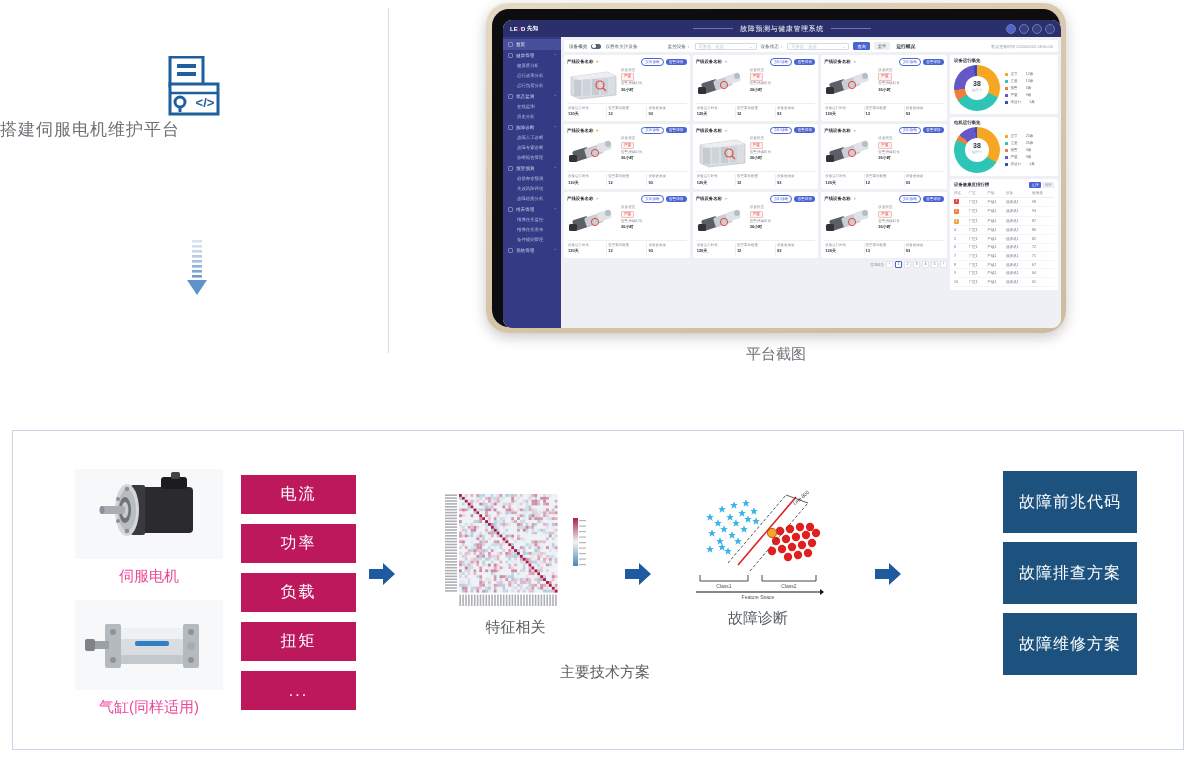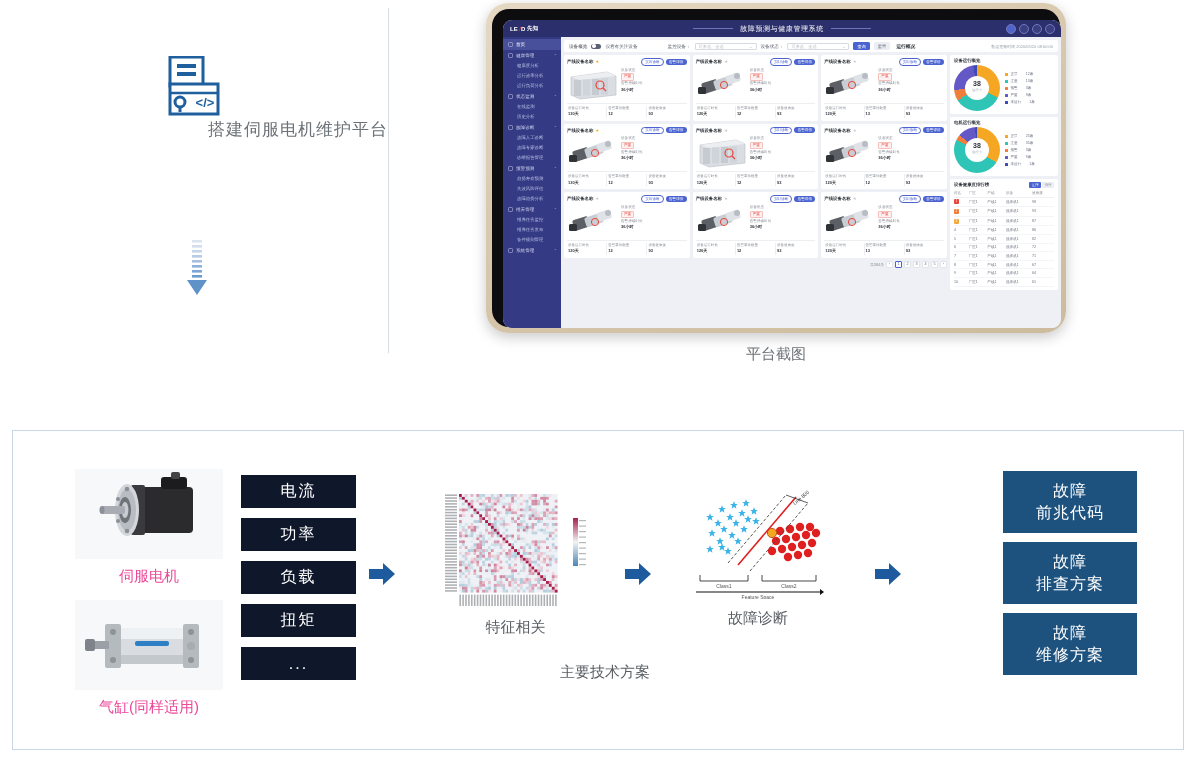--- a/index.html
+++ b/index.html
@@ -19,21 +19,21 @@
     width: 1px; height: 345px; background: #d8dde3;
   }
 
   
   .kpi-col { position: absolute; left: 0; top: 0; width: 388px; height: 355px; }
 
   .platform-icon { position: absolute; left: 155px; top: 56px; width: 74px; height: 60px; }
 
   .kpi-caption {
     position: absolute; left: 0; top: 118px; width: 388px;
-    text-align: right; font-size: 17px; color: #6b7176; letter-spacing: 1px;
+    text-align: left; font-size: 17px; color: #6b7176; letter-spacing: 1px;
   }
 
   .kpi-number-wrap {
     position: absolute; left: 0; top: 238px; width: 388px;
     text-align: center; height: 54px;
   }
   .kpi-number {
     display: inline-block; font-size: 46px; font-weight: bold;
     color: #1f5f9e; letter-spacing: -1px; line-height: 46px;
     vertical-align: middle;
@@ -179,39 +179,39 @@
   .bottom-box {
     position:absolute; left:12px; top:430px; width:1172px; height:320px;
     border:1px solid #c9d6e8; background:#fff;
   }
   .eq-col { position:absolute; left:62px; top:38px; width:148px; }
   .eq-img { width:148px; height:90px; background:#f7f8f9; position:relative; }
   .eq-cap { text-align:center; font-size:15px; color:#ec4899; margin:8px 0 14px; }
 
   .sig-col { position:absolute; left:228px; top:44px; width:115px; }
   .sig {
-    height:33px; background:#0f172a; color:#fff; font-size:16px;
+    height:39px; background:#be185d; color:#fff; font-size:16px;
     display:flex; align-items:center; justify-content:center; margin-bottom:10px;
     letter-spacing:2px;
   }
   .sig:last-child { margin-bottom:0; }
 
   .arrow { position:absolute; width:26px; height:22px; }
 
   .heat-col { position:absolute; left:415px; top:55px; width:175px; text-align:center; }
   .heat-cap { font-size:15px; color:#585e63; margin-top:8px; }
   .diag-col { position:absolute; left:670px; top:58px; width:150px; text-align:center; }
   .diag-cap { font-size:15px; color:#585e63; margin-top:6px; }
 
   .tech-cap { position:absolute; left:560px; top:663px; font-size:15px; color:#585e63; }
 
   .out-col { position:absolute; left:946px; top:40px; width:178px; }
   .out {
     height:62px; background:#1d527f; color:#fff; font-size:16px; line-height:22px;
-    display:flex; flex-direction:column; align-items:center; justify-content:center;
+    display:flex; flex-direction:row; align-items:center; justify-content:center;
     margin-bottom:9px; letter-spacing:1px;margin-left:44px;
   }
   .out:last-child { margin-bottom:0; }
 </style>
 </head>
 <body>
 
 <div class="page">
 
   <div class="top-section">

